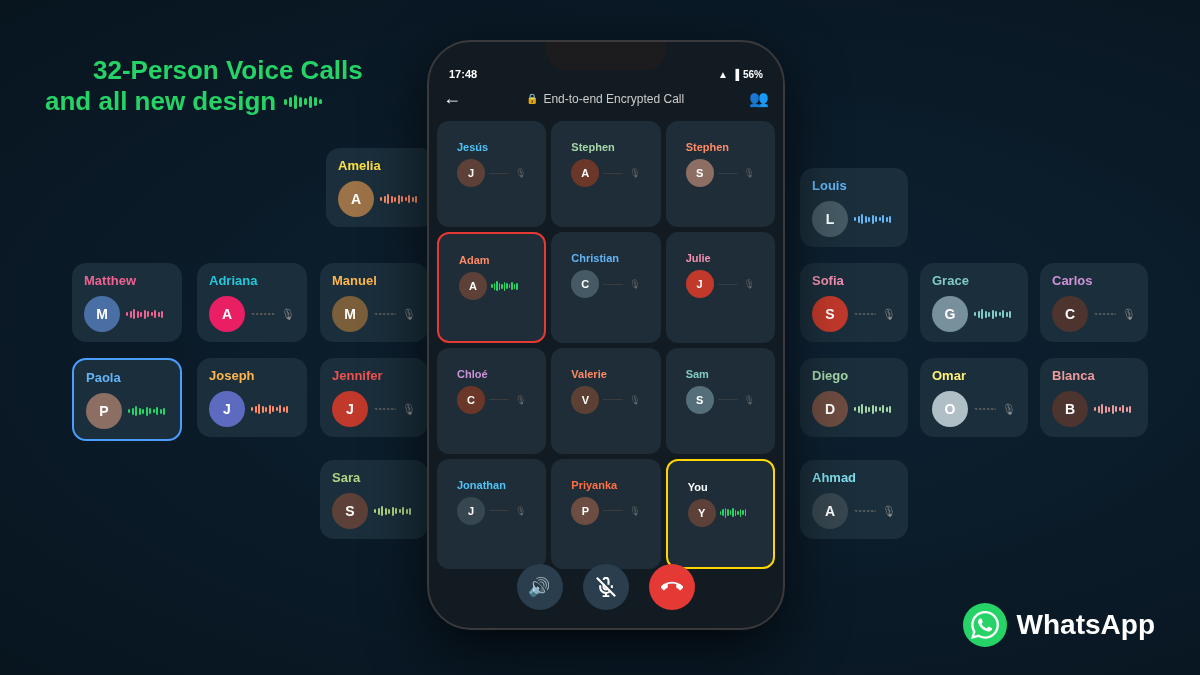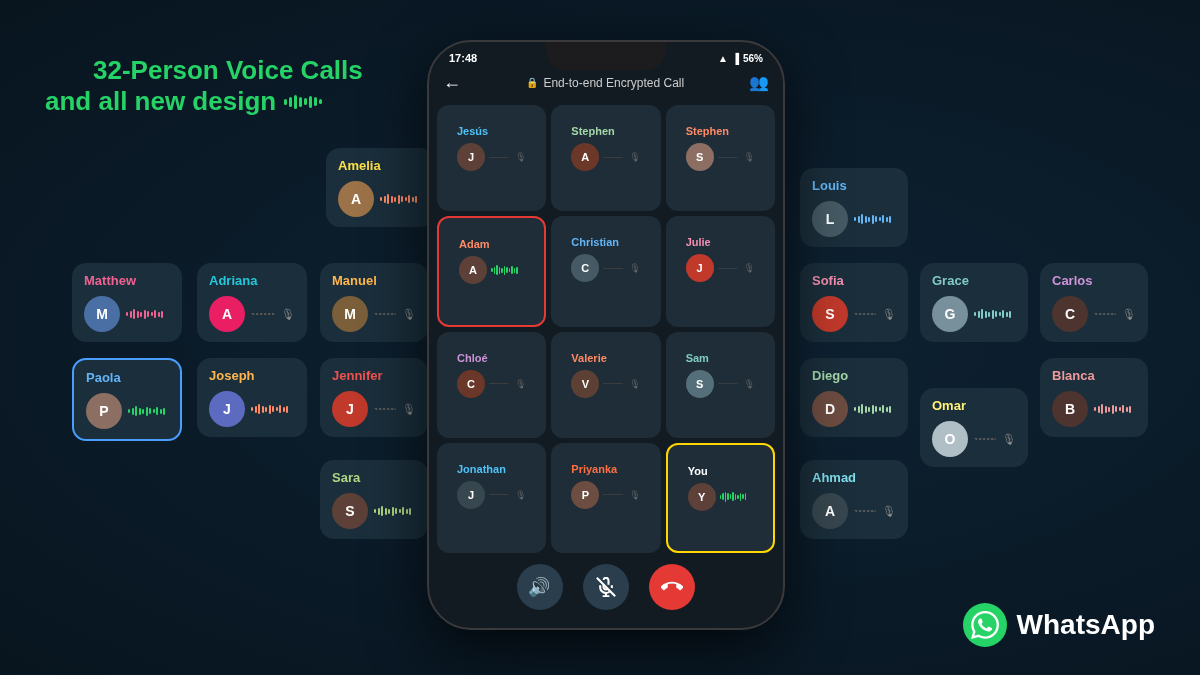--- a/index.html
+++ b/index.html
@@ -155,21 +155,21 @@
       background: #121b22;
       border-radius: 42px;
       overflow: hidden;
     }
 
     
     .status-bar {
       display: flex;
       justify-content: space-between;
       align-items: center;
-      padding: 10px 20px 4px;
+      padding: 26px 20px 4px;
       font-size: 11px;
       color: #fff;
       font-weight: 600;
     }
     .status-icons {
       display: flex;
       align-items: center;
       gap: 4px;
       font-size: 10px;
     }
@@ -530,21 +530,21 @@
           <span style="height:5px;background:#a5d6a7;width:2px;border-radius:1px;display:inline-block"></span>
           <span style="height:9px;background:#a5d6a7;width:2px;border-radius:1px;display:inline-block"></span>
           <span style="height:6px;background:#a5d6a7;width:2px;border-radius:1px;display:inline-block"></span>
           <span style="height:4px;background:#a5d6a7;width:2px;border-radius:1px;display:inline-block"></span>
           <span style="height:8px;background:#a5d6a7;width:2px;border-radius:1px;display:inline-block"></span>
           <span style="height:5px;background:#a5d6a7;width:2px;border-radius:1px;display:inline-block"></span>
           <span style="height:7px;background:#a5d6a7;width:2px;border-radius:1px;display:inline-block"></span>
         </div>
       </div>
     </div>
-    <div class="participant-card" style="top: 358px; left: 920px; width: 108px; margin-top: 30px;">
+    <div class="participant-card" style="top: 358px; left: 920px; width: 108px;">
       <div class="card-name" style="color: rgb(255, 241, 118);">Omar</div>
       <div class="card-bottom">
         <div class="avatar-circle" style="background: rgb(176, 190, 197);">O</div>
         <div class="mini-waveform">
           <span style="flex:1;border-bottom:2px dotted #555;display:inline-block;height:1px"></span>
         </div>
         <span class="muted-icon">🎙</span>
       </div>
     </div>
     <div class="participant-card" style="top: 358px; left: 1040px; width: 108px;">

